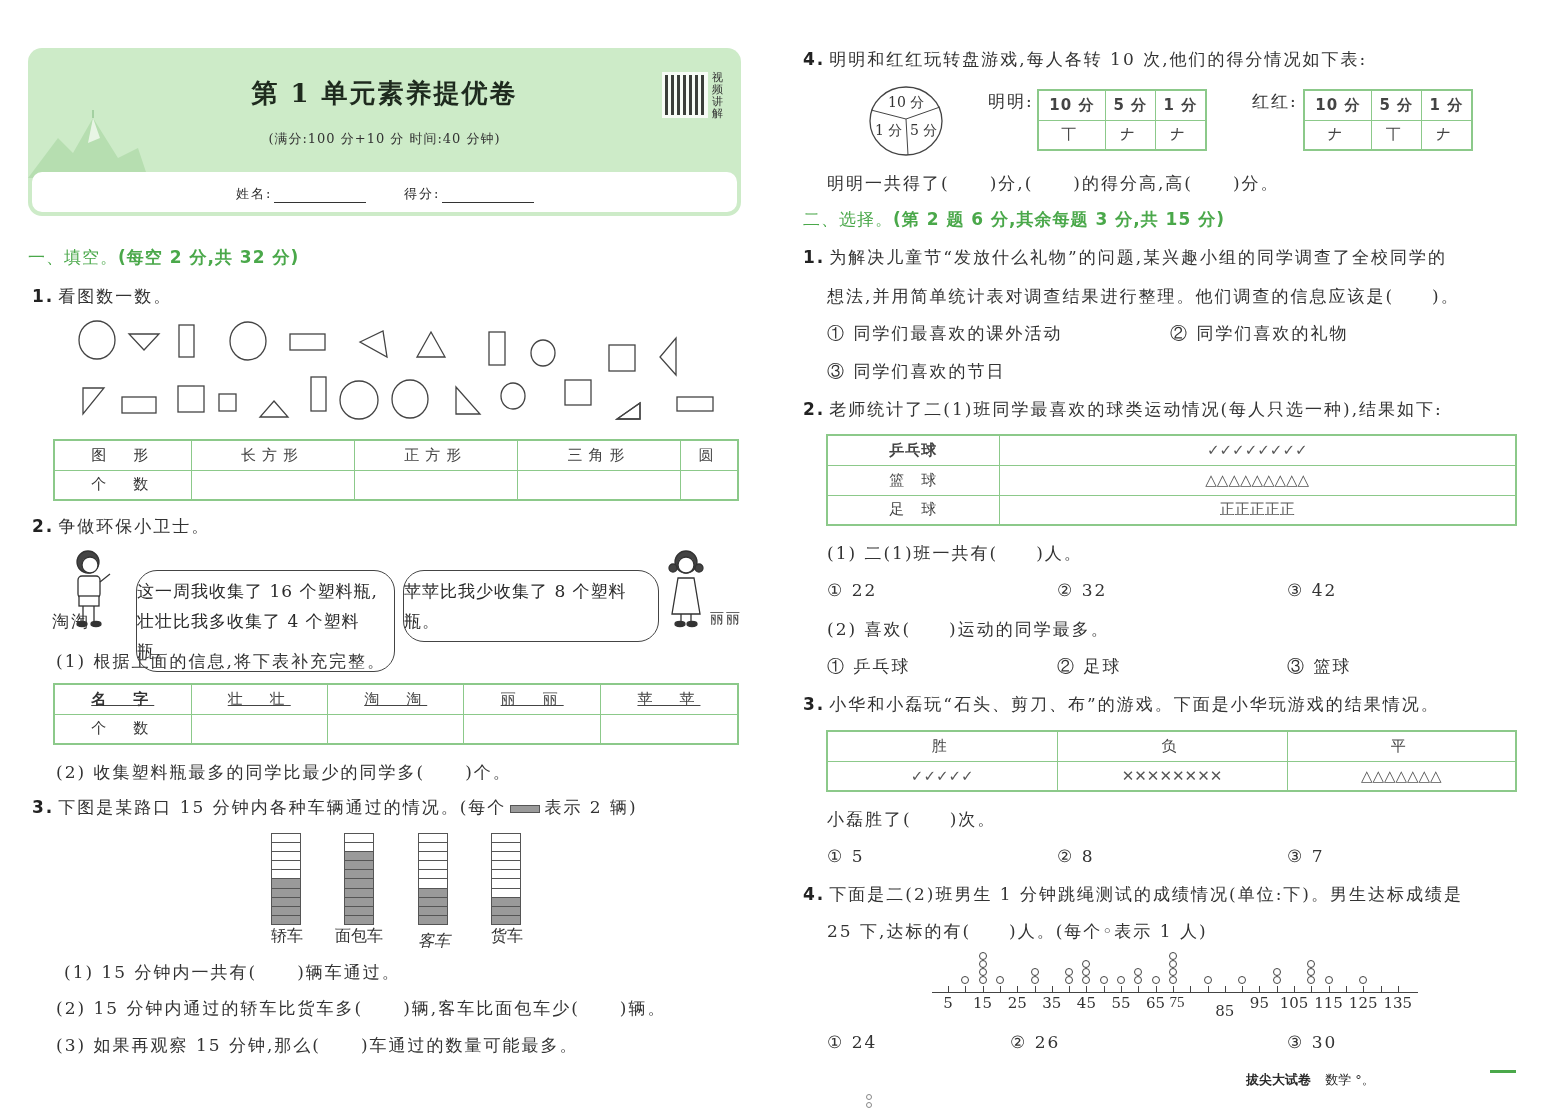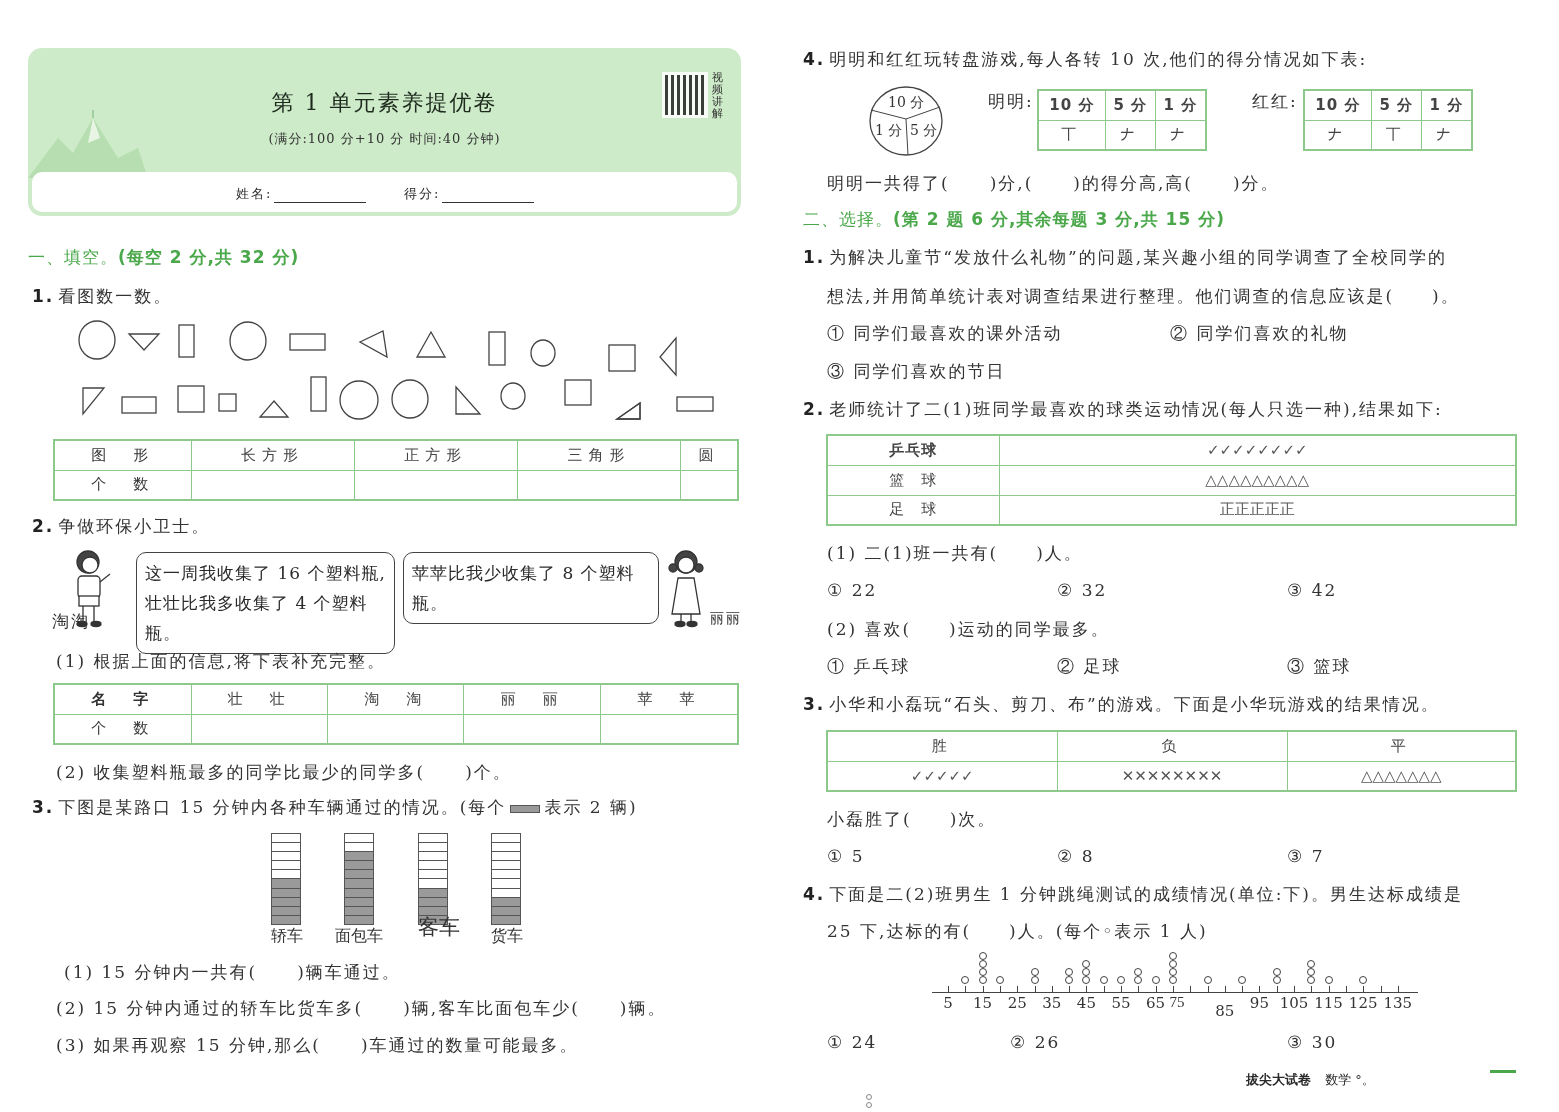--- a/index.html
+++ b/index.html
@@ -6,39 +6,39 @@
   html, body { width: 1559px; height: 1112px; background: #ffffff; overflow: hidden; }
   body { font-family: "DejaVu Serif", "Liberation Serif", serif; color: #2a2a2a; position: relative; }
   .abs { position: absolute; }
   .txt { font-size: 17px; letter-spacing: 2px; white-space: nowrap; color: #333; }
   .qnum { font-family: "DejaVu Sans", "Liberation Sans", sans-serif; font-weight: bold; font-size: 17px; color: #222; margin-right: 4px; }
   .section { font-family: "DejaVu Sans", "Liberation Sans", sans-serif; color: #4aa84a; font-size: 17px; font-weight: bold; letter-spacing: 1px; white-space: nowrap; }
   .section .lead { font-weight: normal; }
 
   
   .header-card { left: 28px; top: 48px; width: 713px; height: 168px; background: #cdebc8; border-radius: 14px; overflow: hidden; }
-  .header-title { left: 0; width: 100%; top: 28px; text-align: center; font-size: 22px; font-weight: normal; color: #1e2a1e; letter-spacing: 2px; margin-top: 12px; }
+  .header-title { left: 0; width: 100%; top: 28px; text-align: center; font-size: 26px; font-weight: bold; color: #1e2a1e; letter-spacing: 2px; }
   .header-sub { left: 0; width: 100%; top: 82px; text-align: center; font-size: 13px; color: #333; letter-spacing: 1px; }
   .header-name-bar { left: 4px; right: 4px; top: 124px; height: 40px; background: #fff; border-radius: 10px; }
   .mountain { left: 0; top: 60px; width: 120px; height: 70px; }
   .qr { left: 634px; top: 24px; width: 46px; height: 46px; background:
         repeating-linear-gradient(90deg,#222 0 3px,#fff 3px 6px),
         #fff; opacity: .85; border: 3px solid #fff; }
   .qr-label { left: 684px; top: 24px; width: 14px; font-size: 11px; line-height: 12px; color: #333; font-family: "DejaVu Sans", sans-serif; }
 
   
   table.grid { border-collapse: collapse; position: absolute; font-size: 15px; color: #444; }
   table.grid td { border: 1px solid #8cc98a; text-align: center; letter-spacing: 6px; font-family: "DejaVu Sans", "Liberation Sans", sans-serif; }
   table.grid.outer { border: 2px solid #8cc98a; }
   table.grid td.head { font-weight: normal; color: #333; }
 
   .blank { display: inline-block; width: 40px; }
   .hline { display: inline-block; width: 92px; border-bottom: 1px solid #333; height: 1px; vertical-align: bottom; margin-left: 2px; }
 
-  .bubble { border: 1.5px solid #444; border-radius: 10px; background: #fff; padding: 5px 8px; font-size: 17px; line-height: 30px; letter-spacing: 1px; }
+  .bubble { border: 1.5px solid #444; border-radius: 21px; background: #fff; padding: 5px 0; font-size: 17px; line-height: 30px; letter-spacing: 1px; margin-top: 18px; }
 
   .bar { position: absolute; width: 30px; border: 1px solid #555; display: flex; flex-direction: column; }
   .bar .cell { flex: 1; border-bottom: 1px solid #555; background: #fff; }
   .bar .cell:last-child { border-bottom: none; }
   .bar .cell.filled { background: #9a9a9a; }
 
   .dot { position: absolute; width: 8px; height: 8px; border: 1.2px solid #444; border-radius: 50%; background: #fff; }
   .tick { position: absolute; width: 1px; height: 6px; background: #444; }
   .ticklabel { position: absolute; font-size: 15px; color: #333; width: 40px; text-align: center; font-family: "DejaVu Serif", serif; }
 
@@ -158,21 +158,21 @@
     <line x1="27" y1="66" x2="27" y2="74"></line>
   <ellipse cx="16" cy="76" rx="5" ry="2.5" fill="#333"></ellipse>
     <ellipse cx="28" cy="76" rx="5" ry="2.5" fill="#333"></ellipse>
 </svg>
 <div class="abs txt" style="left:710px; top:610px; font-size:14px;">丽丽</div>
 
 <div class="abs txt" style="left:56px; top:650px;">(1) 根据上面的信息,将下表补充完整。</div>
 
 <table class="grid outer" style="left:53px; top:683px; width:686px; height:60px;">
   <tbody>
-      <tr style="height:30px;">
+      <tr style="height:30px;text-decoration:underline;">
     <td class="head" style="width:137px; font-weight:bold;">名　字</td>
     <td>壮　壮</td>
     <td>淘　淘</td>
     <td>丽　丽</td>
     <td>苹　苹</td>
   </tr>
   <tr style="height:30px;">
     <td class="head">个　数</td>
     <td></td>
     <td></td>
@@ -234,21 +234,21 @@
       <div class="cell"></div>
       <div class="cell"></div>
       <div class="cell"></div>
       <div class="cell"></div>
     <div class="cell filled"></div>
       <div class="cell filled"></div>
       <div class="cell filled"></div>
   </div>
   <div class="abs txt" style="left:0; top:93px; font-size:16px; letter-spacing:0;">轿车</div>
   <div class="abs txt" style="left:64px; top:93px; font-size:16px; letter-spacing:0;">面包车</div>
-  <div class="abs txt" style="left:147px; top:80px; font-size:21px; letter-spacing:0;">客车</div>
+  <div class="abs txt" style="left:147px; top:98px; font-size:16px; letter-spacing:0;font-style:italic;">客车</div>
   <div class="abs txt" style="left:220px; top:93px; font-size:16px; letter-spacing:0;">货车</div>
 </div>
 
 <div class="abs txt" style="left:64px; top:961px;">
   <span>(1) 15 分钟内一共有(</span><span class="blank"></span><span>)辆车通过。</span>
 </div>
 <div class="abs txt" style="left:56px; top:997px;">
   <span>(2) 15 分钟内通过的轿车比货车多(</span><span class="blank"></span><span>)辆,客车比面包车少(</span><span class="blank"></span><span>)辆。</span>
 </div>
 <div class="abs txt" style="left:56px; top:1034px;">

